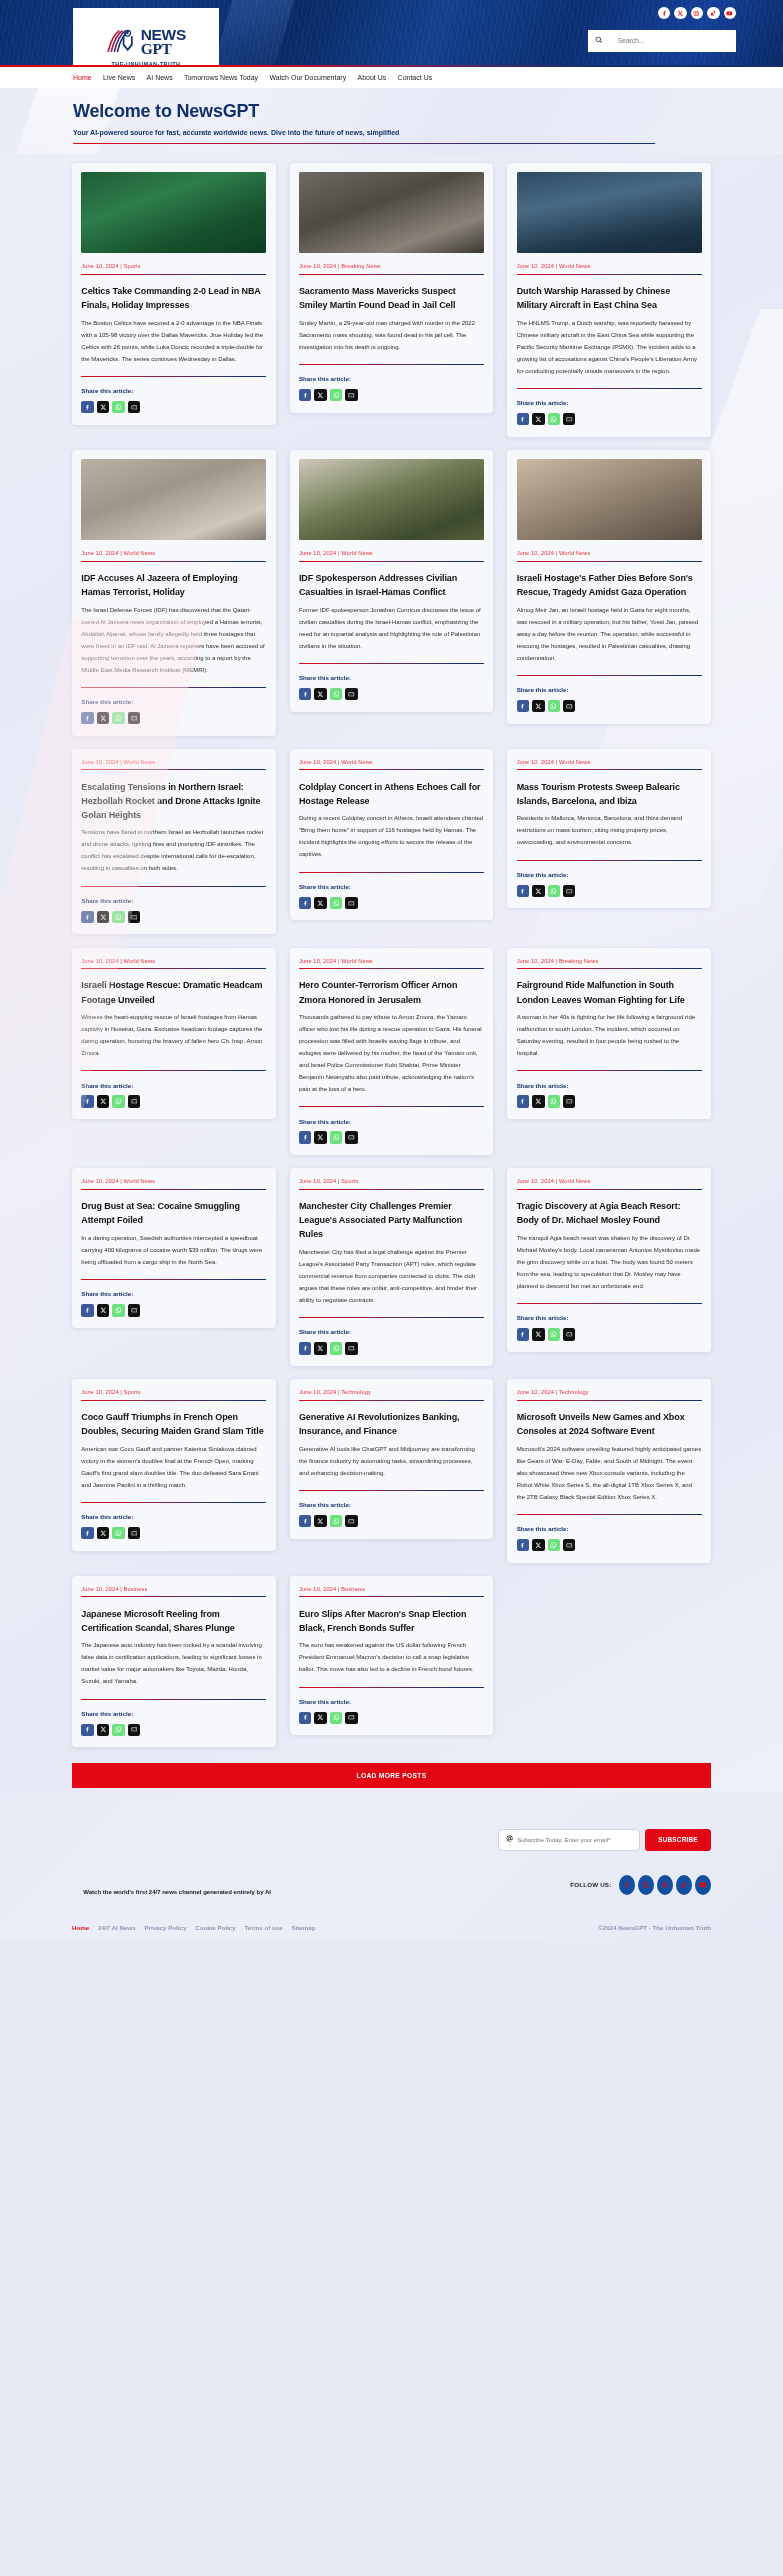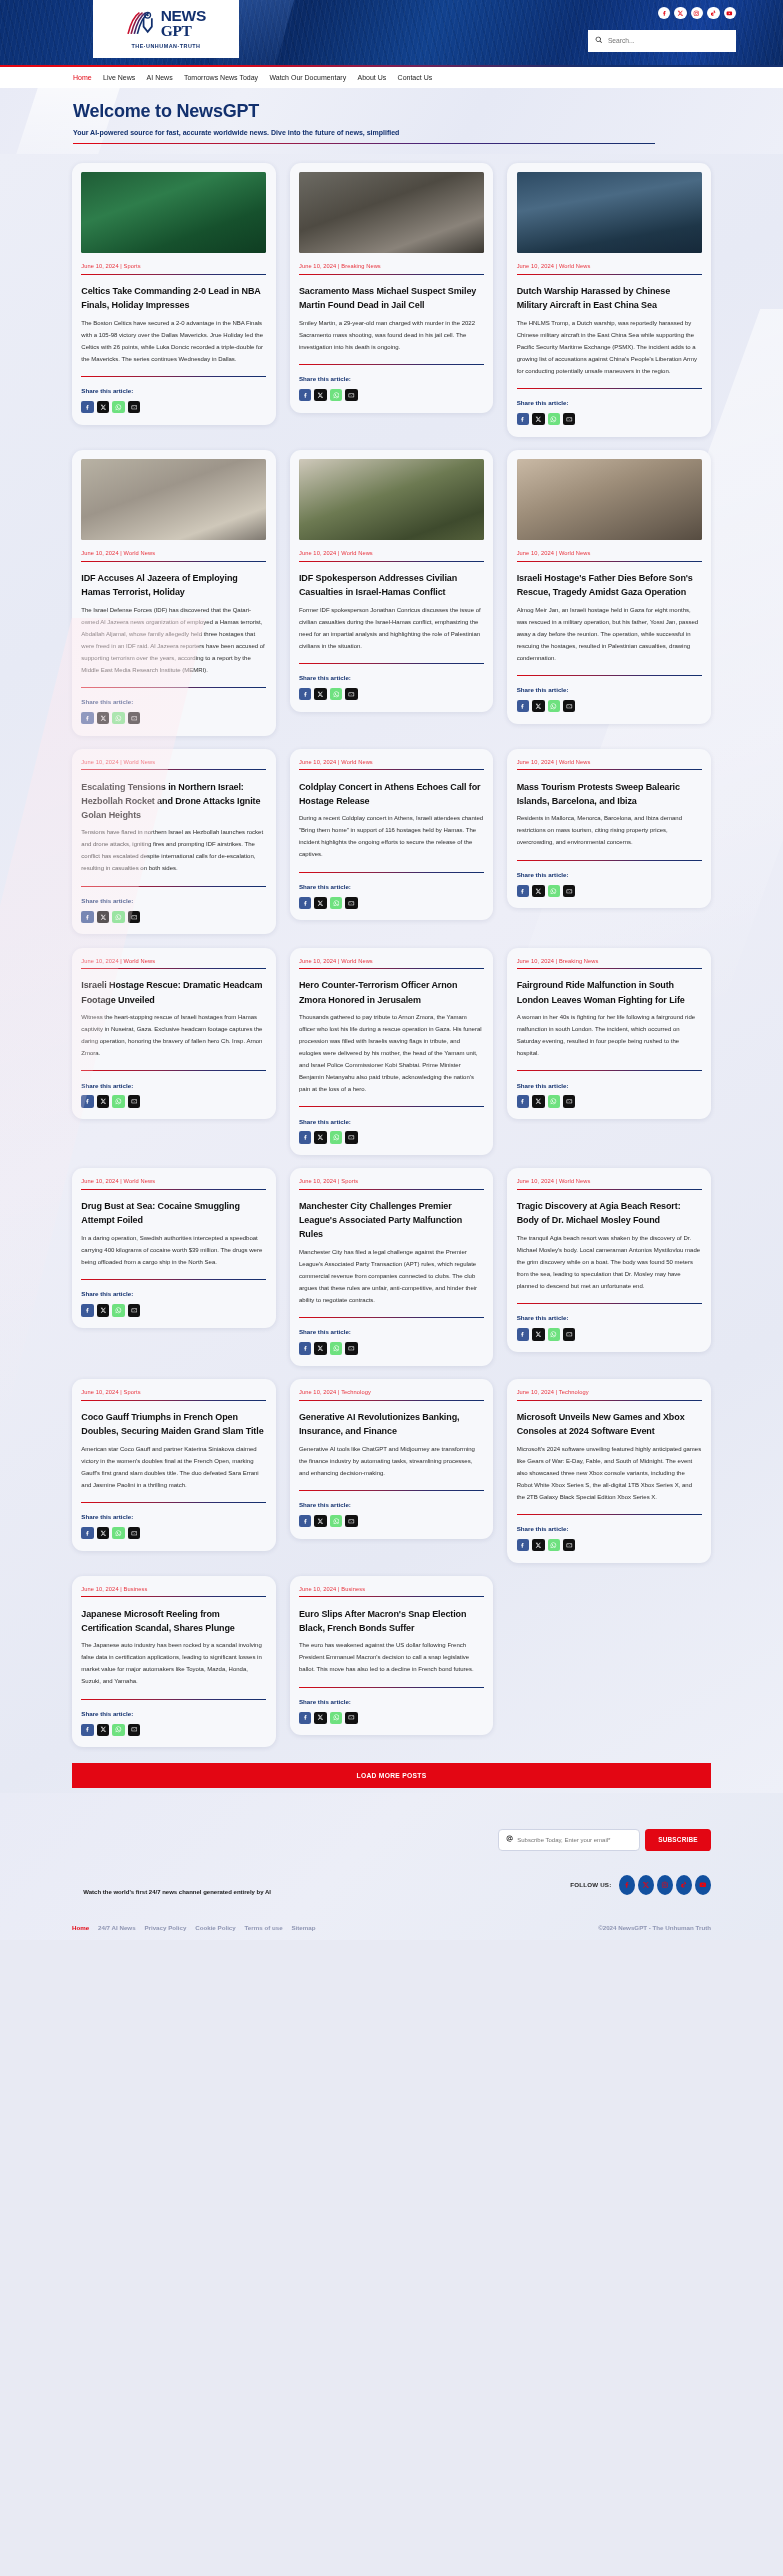--- a/index.html
+++ b/index.html
@@ -28,27 +28,26 @@
       repeating-linear-gradient(75deg, rgba(0,0,0,.09) 0 1.5px, rgba(0,0,0,0) 1.5px 7.2px);
     opacity:.8;
   }
   .masthead::after{
     content:"";
     position:absolute; left:222px; top:-20.6px; width:62px; height:113px;
     background:linear-gradient(180deg, rgba(120,170,255,.25), rgba(120,170,255,0));
     transform:skewX(-16deg);
   }
   .logo-box {
-    position: absolute; left: 73px; top: 0;
-    width: 146px; height: 58px;
+    position: absolute; left: 73px; top: 8px;
+    width: 146px; height: 79px;
     background: #fff;
     display: flex; flex-direction: column;
     align-items: center; justify-content: center;
     z-index: 3;
-    margin-left: 20px;
   }
   .logo-row { display: flex; align-items: center; gap: 3.6px; }
   .logo-mark { width: 31px; height: 24px; }
   .logo-words { display: flex; flex-direction: column; line-height: .94; }
   .logo-news { font-size: 15.5px; font-weight: 800; letter-spacing: -0.3px; color: #12306e; }
   .logo-gpt { font-size: 15.5px; font-weight: 800; letter-spacing: -0.3px; color: #12306e; font-family: Liberation Serif, serif; }
   .logo-tag {
     margin-top: 4.6px; font-size: 5.4px; font-weight: 700;
     letter-spacing: 0.5px; color: #12306e;
   }
@@ -59,21 +58,21 @@
   .sbtn {
     width: 12.4px; height: 12.4px; border-radius: 50%;
     background: #fff; color: #e30613;
     display: flex; align-items: center; justify-content: center;
     font-size: 6.2px; font-weight: 700; cursor: pointer;
   }
   .sbtn svg { width: 6.7px; height: 6.7px; fill: #e30613; }
   .search-box {
     position: absolute; right: 47px; top: 30px;
     width: 148px; height: 21.6px; background: #fff;
-    display: flex; align-items: center; gap: 5px;
+    display: flex; align-items: center; gap: 15px;
     padding: 0 7.2px; z-index: 3;
   }
   .search-box svg { width: 7.7px; height: 7.7px; fill: #111; flex: none; }
   .search-box input {
     border: 0; outline: 0; font-size: 6.7px; color: #555;
     font-family: "Liberation Sans", sans-serif; width: 100%;
     background: transparent;
   }
   .red-rule {
     height: 2.1px;
@@ -134,21 +133,21 @@
   }
   .grid {
     position: relative;
     width: 639px; margin: 0 auto;
     display: grid; grid-template-columns: repeat(3, 1fr);
     gap: 13.4px 14px;
     padding-top: 9.3px;
   }
   .card {
     background: #f7f8fb;
-    border-radius: 11px;
+    border-radius: 4px;
     box-shadow: 0 1px 5.2px rgba(25,40,90,.10);
     padding: 0 0 11.3px 0;
     display: flex; flex-direction: column;
     align-self: start;
     overflow: hidden;
   }
   .card-thumb {
     width: calc(100% - 18.5px);
     margin: 9.3px 9.3px 0 9.3px;
     height: 81px;
@@ -382,21 +381,21 @@
               <path d="M3 5h18a1 1 0 011 1v12a1 1 0 01-1 1H3a1 1 0 01-1-1V6a1 1 0 011-1zm1 2.3V17h16V7.3l-8 5.2-8-5.2zM5.2 7l6.8 4.4L18.8 7H5.2z"></path>
             </svg>
           </span>
         </div>
       </article>
       <article class="card">
         <div class="card-thumb img-jail"></div>
         <div class="card-body">
           <div class="meta"><span>June 10, 2024</span><span class="sep"> | </span><span>Breaking News</span></div>
           <div class="meta-rule"></div>
-          <h2>Sacramento Mass Michael Suspect Smiley Martin Found Dead in Jail Cell</h2>
+          <h2>Sacramento Mass Mavericks Suspect Smiley Martin Found Dead in Jail Cell</h2>
           <p class="excerpt">Smiley Martin, a 29-year-old man charged with murder in the 2022 Sacramento mass shooting, was found dead in his jail cell. The investigation into his death is ongoing.</p>
         </div>
         <div class="share-rule"></div>
         <div class="share-label">Share this article:</div>
         <div class="share-row">
           <span class="share-btn sb-fb">
             <svg viewBox="0 0 24 24">
               <path d="M13.5 21v-8h2.7l.4-3h-3.1V8.1c0-.9.3-1.5 1.5-1.5h1.7V3.9c-.3 0-1.3-.1-2.5-.1-2.5 0-4.2 1.5-4.2 4.3V10H7.3v3h2.7v8h3.5z"></path>
             </svg>
           </span>

